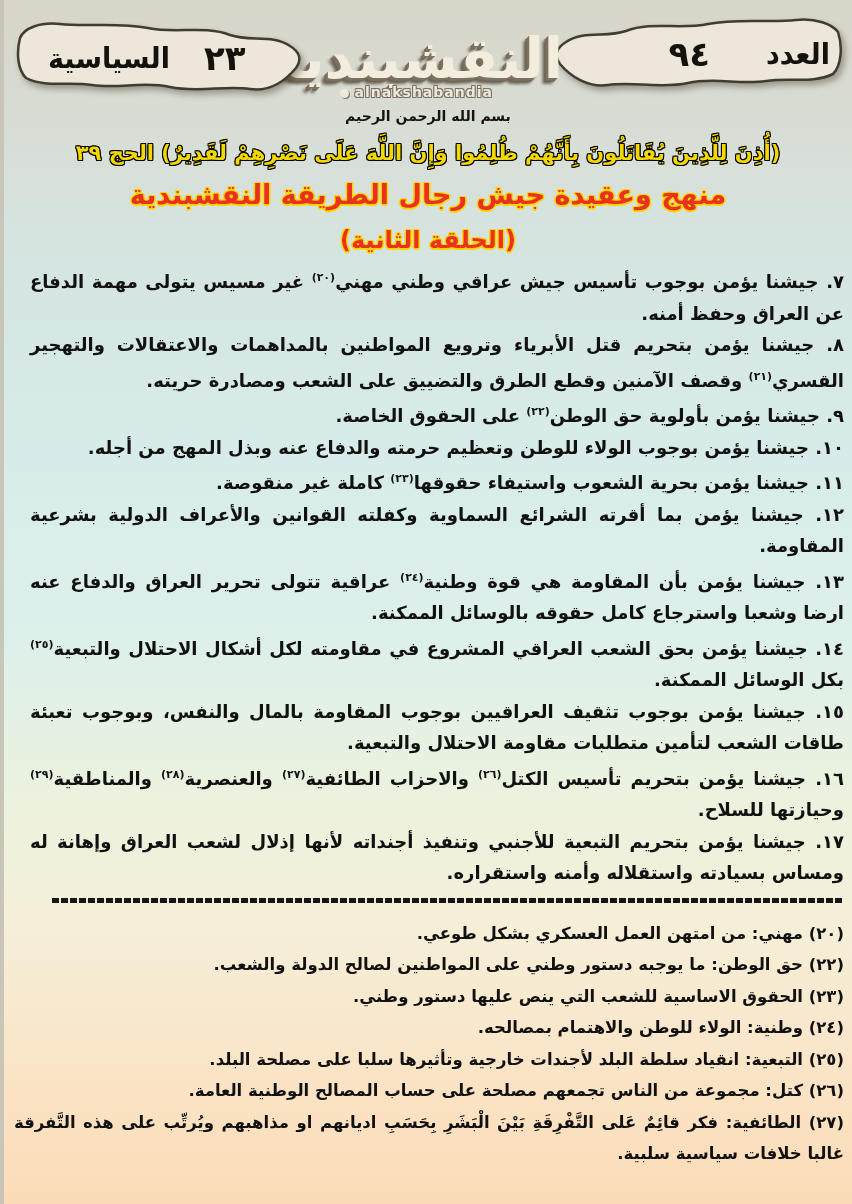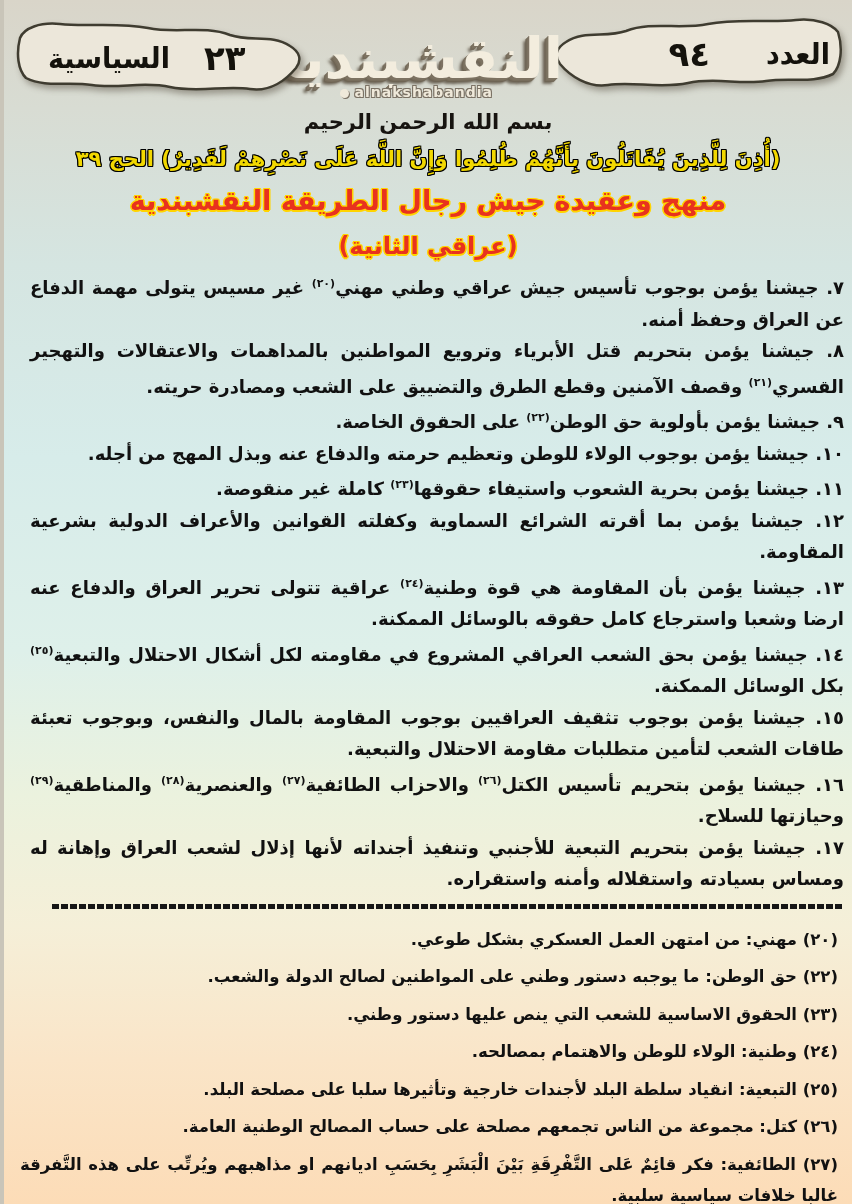--- a/index.html
+++ b/index.html
@@ -55,22 +55,22 @@
     text-shadow:1px 1px 0 #7a7164,-1px -1px 0 #7a7164,1px -1px 0 #7a7164,-1px 1px 0 #7a7164;
     white-space:nowrap;
   }
   .logo-dot{
     display:inline-block;width:9px;height:9px;border-radius:50%;
     background:#efe9da;box-shadow:1px 1px 0 #7a7164;margin-right:6px;vertical-align:middle;
   }
 
   
   .basmala{
-    text-align:center;font-size:21px;font-weight:900;color:#171410;
-    margin-top:8px;line-height:28px;
+    text-align:center;font-size:14px;font-weight:900;color:#171410;
+    margin-top:2px;line-height:28px;
   }
   .verse{
     text-align:center;font-size:21px;font-weight:900;line-height:30px;
     color:#f2d800;margin-top:8px;padding:0 64px;
     text-shadow:1px 0 0 #000,-1px 0 0 #000,0 1px 0 #000,0 -1px 0 #000,
                 1px 1px 0 #000,-1px -1px 0 #000,1px -1px 0 #000,-1px 1px 0 #000;
   }
   .main-title,.subtitle{
     text-align:center;font-weight:900;color:#e8321e;margin:0;
     text-shadow:1.5px 0 0 #ffd400,-1.5px 0 0 #ffd400,0 1.5px 0 #ffd400,0 -1.5px 0 #ffd400,
@@ -87,21 +87,21 @@
   }
   .articles sup{font-size:11px;font-weight:700;}
 
   .divider{
     height:5px;margin:9px 8px 15px 48px;
     background:repeating-linear-gradient(90deg,#161616 0 7px,rgba(0,0,0,0) 7px 9px);
   }
 
   .footnotes{padding:0 8px 0 10px;}
   .footnotes p{
-    margin:6px;font-size:16.5px;font-weight:700;color:#111;
+    margin:0;font-size:16.5px;font-weight:700;color:#111;
     line-height:31.5px;text-align:justify;
   }
 </style>
 </head>
 <body>
 
 <div class="page">
 
   <div class="header">
 
@@ -128,21 +128,21 @@
         <span class="num">٢٣</span>
         <span class="lbl">السياسية</span>
       </div>
     </div>
 
   </div>
 
   <div class="basmala">بسم الله الرحمن الرحيم</div>
   <div class="verse">(أُذِنَ لِلَّذِينَ يُقَاتَلُونَ بِأَنَّهُمْ ظُلِمُوا وَإِنَّ اللَّهَ عَلَى نَصْرِهِمْ لَقَدِيرٌ) الحج ٣٩</div>
   <h1 class="main-title">منهج وعقيدة جيش رجال الطريقة النقشبندية</h1>
-  <h2 class="subtitle">(عراقي الثانية)</h2>
+  <h2 class="subtitle">(الحلقة الثانية)</h2>
 
   <div class="articles" id="articles">
       <p><span>٧. جيشنا يؤمن بوجوب تأسيس جيش عراقي وطني مهني</span><sup>(٢٠)</sup><span> غير مسيس يتولى مهمة الدفاع عن العراق وحفظ أمنه.</span></p>
       <p><span>٨. جيشنا يؤمن بتحريم قتل الأبرياء وترويع المواطنين بالمداهمات والاعتقالات والتهجير القسري</span><sup>(٢١)</sup><span> وقصف الآمنين وقطع الطرق والتضييق على الشعب ومصادرة حريته.</span></p>
       <p><span>٩. جيشنا يؤمن بأولوية حق الوطن</span><sup>(٢٢)</sup><span> على الحقوق الخاصة.</span></p>
       <p><span>١٠. جيشنا يؤمن بوجوب الولاء للوطن وتعظيم حرمته والدفاع عنه وبذل المهج من أجله.</span></p>
       <p><span>١١. جيشنا يؤمن بحرية الشعوب واستيفاء حقوقها</span><sup>(٢٣)</sup><span> كاملة غير منقوصة.</span></p>
       <p><span>١٢. جيشنا يؤمن بما أقرته الشرائع السماوية وكفلته القوانين والأعراف الدولية بشرعية المقاومة.</span></p>
       <p><span>١٣. جيشنا يؤمن بأن المقاومة هي قوة وطنية</span><sup>(٢٤)</sup><span> عراقية تتولى تحرير العراق والدفاع عنه ارضا وشعبا واسترجاع كامل حقوقه بالوسائل الممكنة.</span></p>
       <p><span>١٤. جيشنا يؤمن بحق الشعب العراقي المشروع في مقاومته لكل أشكال الاحتلال والتبعية</span><sup>(٢٥)</sup><span> بكل الوسائل الممكنة.</span></p>

